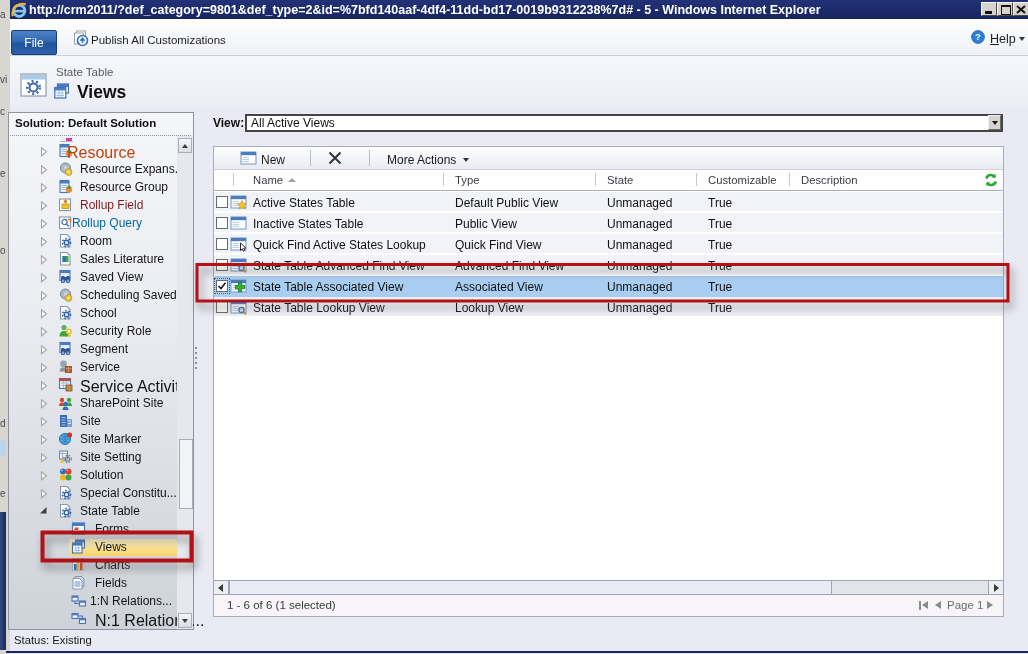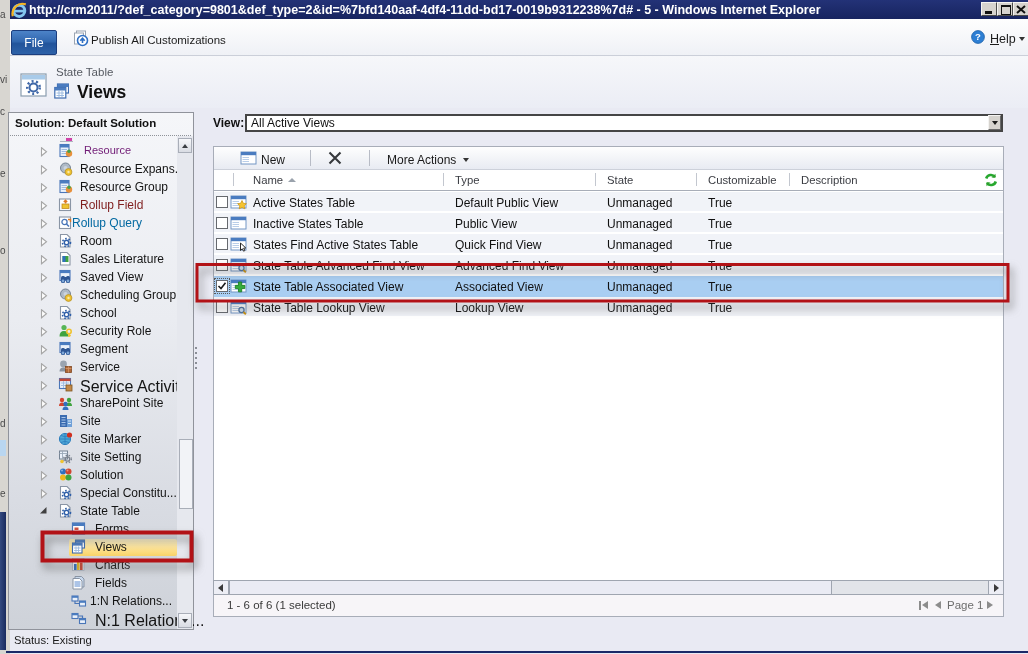--- a/index.html
+++ b/index.html
@@ -78,21 +78,21 @@
 <svg class="ab" style="left:40px;top:146.7px" width="8" height="10" viewBox="0 0 8 10">
     <path d="M1.5 0.8 L6.5 4.8 L1.5 8.8 Z" fill="#FDFDFD" stroke="#A6A6A6" stroke-width="1.1"></path>
   </svg>
 <svg class="ab" style="left:58px;top:143.2px" width="16" height="16" viewBox="0 0 16 16">
     <rect x="2" y="1.5" width="9" height="12" fill="#EAF1FA" stroke="#4A76B8" stroke-width="1.1"></rect>
     <rect x="2" y="1.5" width="9" height="3" fill="#4A7CC0"></rect>
     <path d="M3.5 6.5 H9 M3.5 8.5 H9 M3.5 10.5 H9" stroke="#9DBBE0" stroke-width="1"></path>
     <circle cx="11" cy="10.5" r="3.2" fill="#E8903A"></circle>
     <circle cx="11" cy="8.2" r="1.8" fill="#48A048"></circle>
   </svg>
-<div class="tx" style="left:84px;top:144.2px;font-size:11px;color:#701a75">Resource</div>
+<div class="tx" style="left:67px;top:144.2px;font-size:16px;color:#c2410c">Resource</div>
 <svg class="ab" style="left:40px;top:164.7px" width="8" height="10" viewBox="0 0 8 10">
     <path d="M1.5 0.8 L6.5 4.8 L1.5 8.8 Z" fill="#FDFDFD" stroke="#A6A6A6" stroke-width="1.1"></path>
   </svg>
 <svg class="ab" style="left:58px;top:161.2px" width="16" height="16" viewBox="0 0 16 16">
     <circle cx="7.5" cy="7" r="5" fill="#AEB9C6" stroke="#768494" stroke-width="1"></circle>
     <circle cx="7.5" cy="7" r="2" fill="#CBD4DE"></circle>
     <circle cx="10.5" cy="11" r="3.4" fill="#EFC330" stroke="#B8922A" stroke-width="0.8"></circle>
     <circle cx="10.5" cy="11" r="1.2" fill="#FBE9A8"></circle>
   </svg>
 <div class="tx" style="left:80px;top:162.2px;font-size:12px;color:#141414">Resource Expans...</div>
@@ -159,21 +159,21 @@
 <div class="tx" style="left:80px;top:270.2px;font-size:12px;color:#141414">Saved View</div>
 <svg class="ab" style="left:40px;top:290.7px" width="8" height="10" viewBox="0 0 8 10">
     <path d="M1.5 0.8 L6.5 4.8 L1.5 8.8 Z" fill="#FDFDFD" stroke="#A6A6A6" stroke-width="1.1"></path>
   </svg>
 <svg class="ab" style="left:58px;top:287.2px" width="16" height="16" viewBox="0 0 16 16">
     <circle cx="7.5" cy="7" r="5" fill="#AEB9C6" stroke="#768494" stroke-width="1"></circle>
     <circle cx="7.5" cy="7" r="2" fill="#CBD4DE"></circle>
     <circle cx="10.5" cy="11" r="3.4" fill="#EFC330" stroke="#B8922A" stroke-width="0.8"></circle>
     <circle cx="10.5" cy="11" r="1.2" fill="#FBE9A8"></circle>
   </svg>
-<div class="tx" style="left:80px;top:288.2px;font-size:12px;color:#141414">Scheduling Group</div>
+<div class="tx" style="left:80px;top:288.2px;font-size:12px;color:#141414">Scheduling Saved</div>
 <svg class="ab" style="left:40px;top:308.7px" width="8" height="10" viewBox="0 0 8 10">
     <path d="M1.5 0.8 L6.5 4.8 L1.5 8.8 Z" fill="#FDFDFD" stroke="#A6A6A6" stroke-width="1.1"></path>
   </svg>
 <svg class="ab" style="left:58px;top:305.2px" width="16" height="16" viewBox="0 0 16 16">
     <path d="M2.5 1.5 H9 L12 4.5 V14 H2.5 Z" fill="#fff" stroke="#8A95A5" stroke-width="1.1"></path>
     <circle cx="8.5" cy="9.5" r="2.2" fill="none" stroke="#2F5FA8" stroke-width="1.4"></circle>
     <circle cx="8.5" cy="9.5" r="4" fill="none" stroke="#2F5FA8" stroke-width="1.6" stroke-dasharray="1.6 1.8"></circle>
   </svg>
 <div class="tx" style="left:80px;top:306.2px;font-size:12px;color:#141414">School</div>
 <svg class="ab" style="left:40px;top:326.7px" width="8" height="10" viewBox="0 0 8 10">
@@ -413,21 +413,21 @@
 <div class="tx" style="left:607px;top:216.9px;font-size:12px;color:#101010">Unmanaged</div>
 <div class="tx" style="left:708px;top:216.9px;font-size:12px;color:#101010">True</div>
 <div class="ab" style="left:214px;top:234.0px;width:789px;height:18.6px;background:#F1F3F8"></div>
 <div class="ab" style="left:215.5px;top:237.9px;width:12px;height:12px;background:#fff;border:1.4px solid #66696E;box-sizing:border-box"></div>
 <svg class="ab" style="left:230px;top:237.1px" width="17" height="15" viewBox="0 0 17 15">
     <rect x="1" y="1" width="15" height="12" fill="#fff" stroke="#7396C4" stroke-width="1"></rect>
     <rect x="1" y="1" width="15" height="3.2" fill="#4A7CC0"></rect>
     <path d="M2.5 6.5 H9 M2.5 8.5 H9 M2.5 10.5 H9" stroke="#B9CEE9" stroke-width="1"></path>
     <path d="M10.5 6 L10.5 13.5 L12.3 11.8 L13.6 14.2 L14.9 13.5 L13.6 11.2 L15.8 11 Z" fill="#fff" stroke="#2a2a2a" stroke-width="1"></path>
   </svg>
-<div class="tx" style="left:253px;top:237.9px;font-size:12px;color:#101010">States Find Active States Table</div>
+<div class="tx" style="left:253px;top:237.9px;font-size:12px;color:#101010">Quick Find Active States Lookup</div>
 <div class="tx" style="left:455px;top:237.9px;font-size:12px;color:#101010">Quick Find View</div>
 <div class="tx" style="left:607px;top:237.9px;font-size:12px;color:#101010">Unmanaged</div>
 <div class="tx" style="left:708px;top:237.9px;font-size:12px;color:#101010">True</div>
 <div class="ab" style="left:214px;top:255.0px;width:789px;height:18.6px;background:#F1F3F8"></div>
 <div class="ab" style="left:215.5px;top:258.9px;width:12px;height:12px;background:#fff;border:1.4px solid #66696E;box-sizing:border-box"></div>
 <svg class="ab" style="left:230px;top:258.1px" width="17" height="15" viewBox="0 0 17 15">
     <rect x="1" y="1" width="15" height="12" fill="#fff" stroke="#7396C4" stroke-width="1"></rect>
     <rect x="1" y="1" width="15" height="3.2" fill="#4A7CC0"></rect>
     <path d="M2.5 6.5 H9 M2.5 8.5 H9 M2.5 10.5 H9" stroke="#B9CEE9" stroke-width="1"></path>
     <circle cx="11.5" cy="10" r="2.6" fill="#CFE0F0" stroke="#4A70A0" stroke-width="1.3"></circle>

